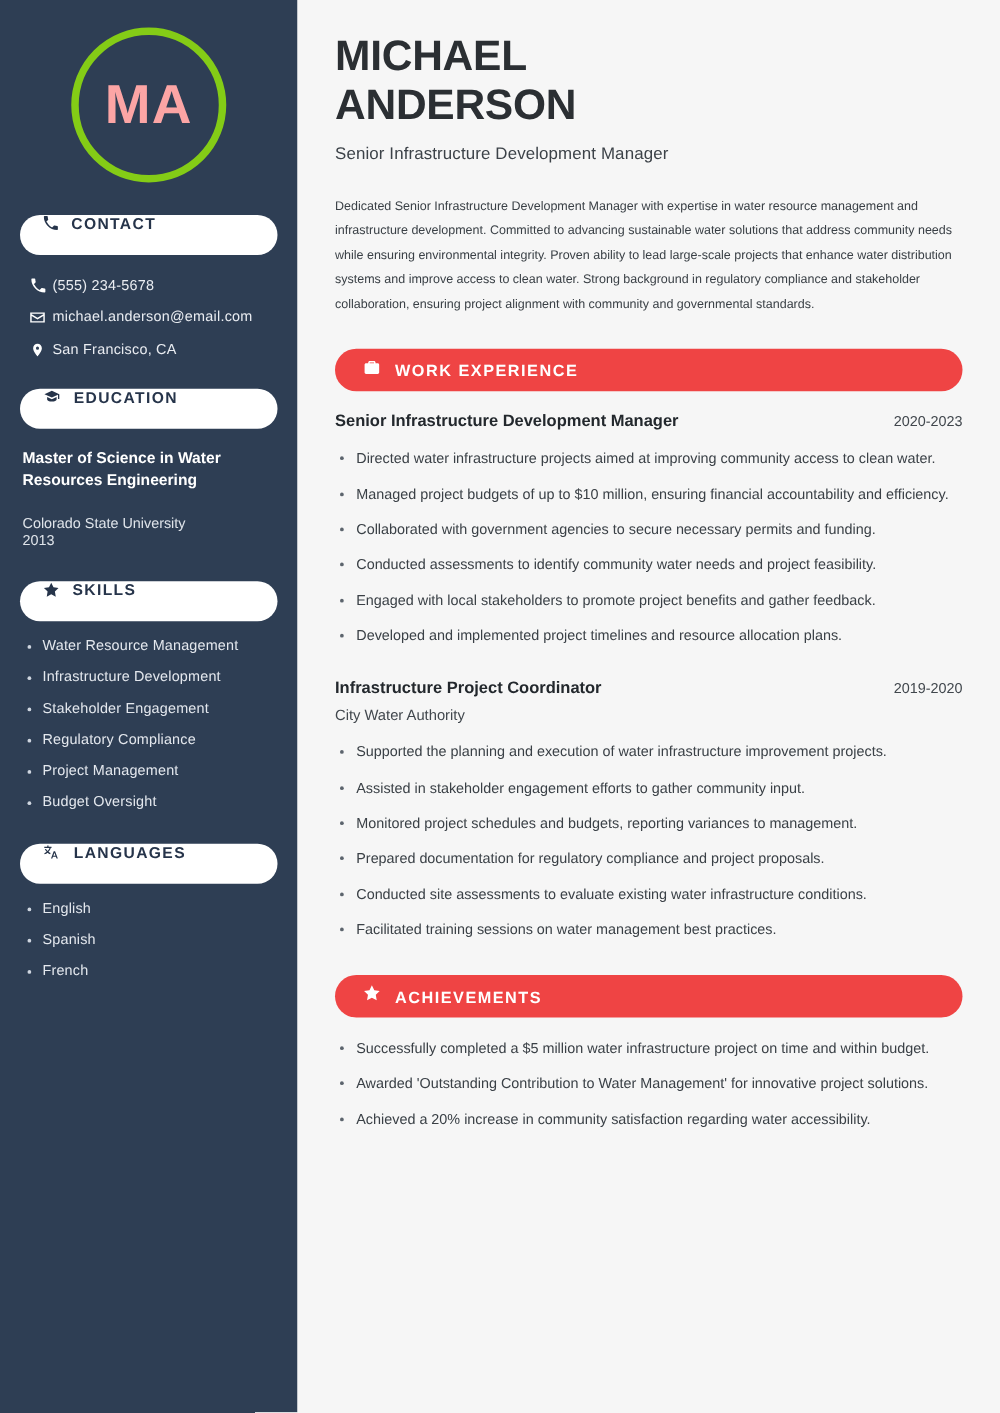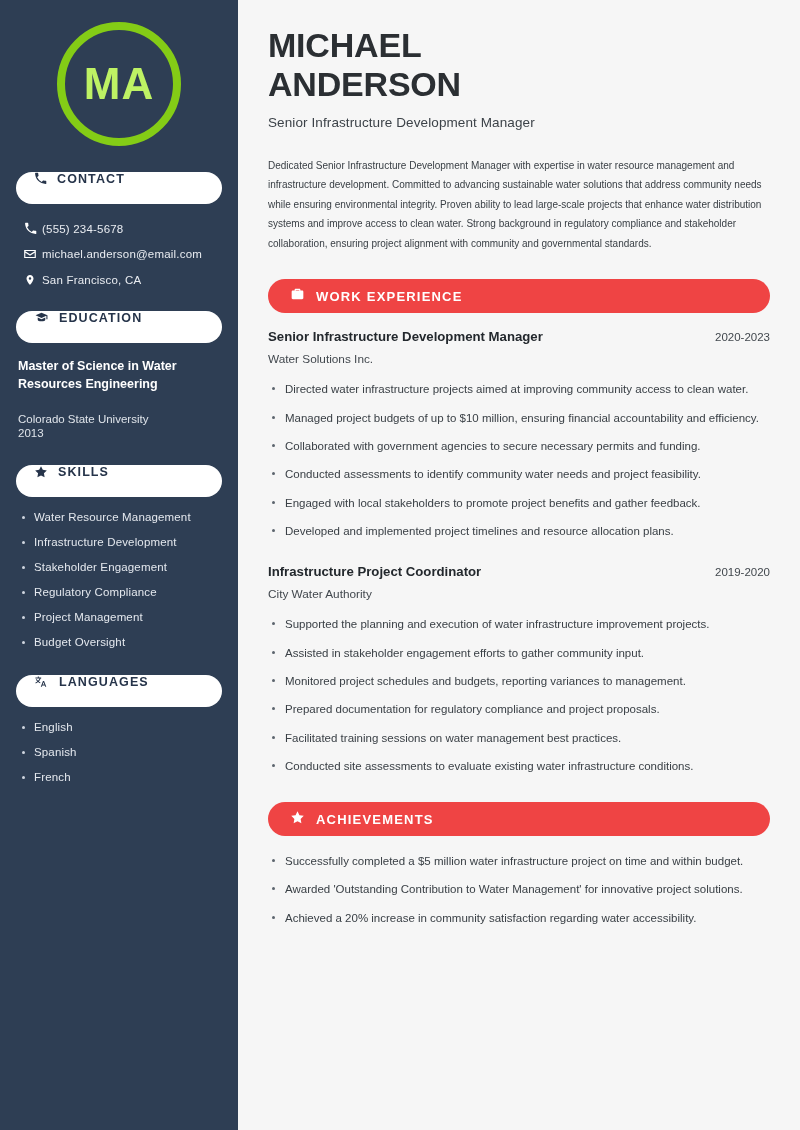--- a/index.html
+++ b/index.html
@@ -34,28 +34,28 @@
   .avatar-wrap {
     display: flex;
     justify-content: center;
     margin-top: 22px;
     margin-bottom: 26px;
   }
   .avatar {
     width: 124px;
     height: 124px;
     border-radius: 50%;
-    border: 8px solid #84cc16;
+    border: 6px solid #84cc16;
     display: flex;
     align-items: center;
     justify-content: center;
     font-size: 44px;
     font-weight: 700;
     letter-spacing: 1px;
-    color: #bef264;
+    color: #fca5a5;
   }
 
   .pill {
     background: #ffffff;
     color: #26344a;
     border-radius: 999px;
     height: 32px;
     display: flex;
     align-items: flex-start;
     gap: 10px;
@@ -340,21 +340,20 @@
           </svg>
       </span>
       <span class="sec-label">WORK EXPERIENCE</span>
     </div>
 
     <div class="job">
       <div class="job-head">
         <span class="job-title">Senior Infrastructure Development Manager</span>
         <span class="job-dates">2020-2023</span>
       </div>
-      <div class="job-company">Water Solutions Inc.</div>
       <ul class="bullets">
         <li>Directed water infrastructure projects aimed at improving community access to clean water.</li>
         <li>Managed project budgets of up to $10 million, ensuring financial accountability and efficiency.</li>
         <li>Collaborated with government agencies to secure necessary permits and funding.</li>
         <li>Conducted assessments to identify community water needs and project feasibility.</li>
         <li>Engaged with local stakeholders to promote project benefits and gather feedback.</li>
         <li>Developed and implemented project timelines and resource allocation plans.</li>
       </ul>
     </div>
 
@@ -364,22 +363,22 @@
       <div class="job-head">
         <span class="job-title">Infrastructure Project Coordinator</span>
         <span class="job-dates">2019-2020</span>
       </div>
       <div class="job-company">City Water Authority</div>
       <ul class="bullets">
         <li>Supported the planning and execution of water infrastructure improvement projects.</li>
         <li>Assisted in stakeholder engagement efforts to gather community input.</li>
         <li>Monitored project schedules and budgets, reporting variances to management.</li>
         <li>Prepared documentation for regulatory compliance and project proposals.</li>
+        <li>Conducted site assessments to evaluate existing water infrastructure conditions.</li>
         <li>Facilitated training sessions on water management best practices.</li>
-        <li>Conducted site assessments to evaluate existing water infrastructure conditions.</li>
       </ul>
     </div>
 
     <div class="sec-bar">
       <span>
         <svg width="15" height="15" viewBox="0 0 24 24" fill="#ffffff">
             <path d="M12 2l3.1 6.3 6.9 1-5 4.9 1.2 6.9L12 17.8 5.8 21.1 7 14.2 2 9.3l6.9-1L12 2z"></path>
           </svg>
       </span>
       <span class="sec-label">ACHIEVEMENTS</span>

